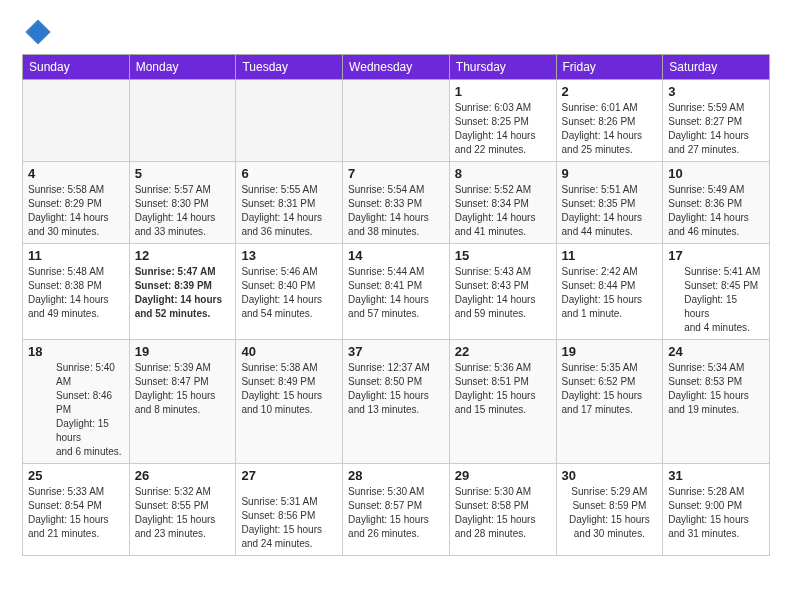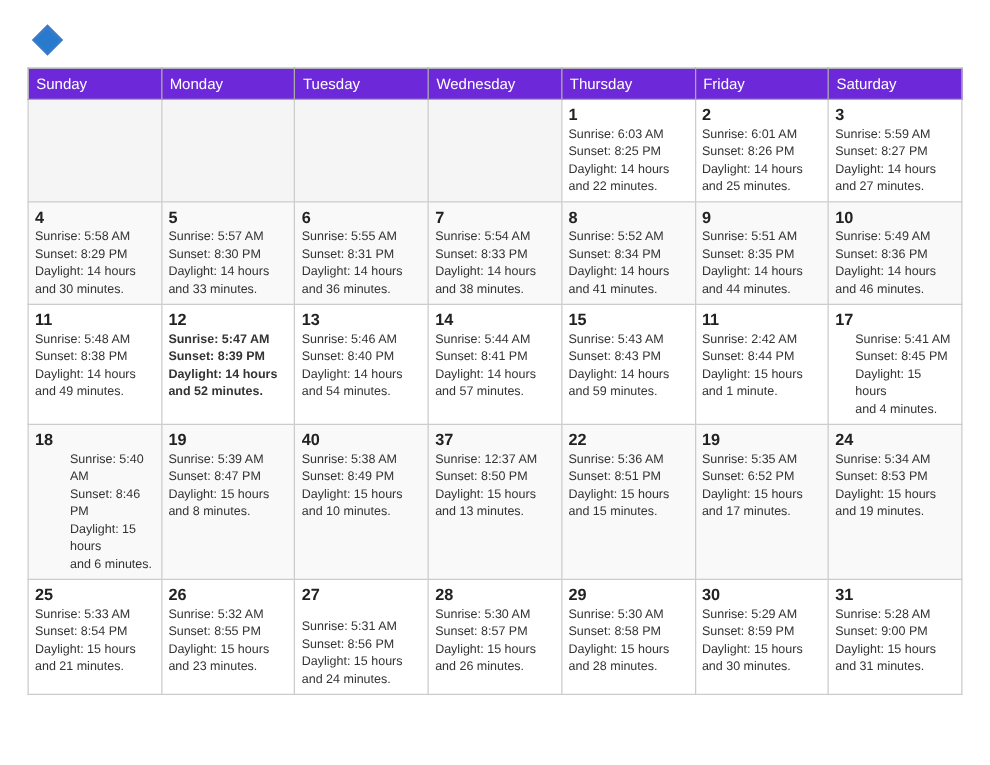--- a/index.html
+++ b/index.html
@@ -347,21 +347,21 @@
           </td>
           <td>
             <span class="day-num">29</span>
             <div class="day-info" style="white-space: pre-line;">Sunrise: 5:30 AM
 Sunset: 8:58 PM
 Daylight: 15 hours
 and 28 minutes.</div>
           </td>
           <td>
             <span class="day-num">30</span>
-            <div class="day-info" style="white-space: pre-line;">Sunrise: 5:29 AM
+            <div class="day-info" style="white-space: pre-line; text-align: center;">Sunrise: 5:29 AM
 Sunset: 8:59 PM
 Daylight: 15 hours
 and 30 minutes.</div>
           </td>
           <td>
             <span class="day-num">31</span>
             <div class="day-info" style="white-space: pre-line;">Sunrise: 5:28 AM
 Sunset: 9:00 PM
 Daylight: 15 hours
 and 31 minutes.</div>

